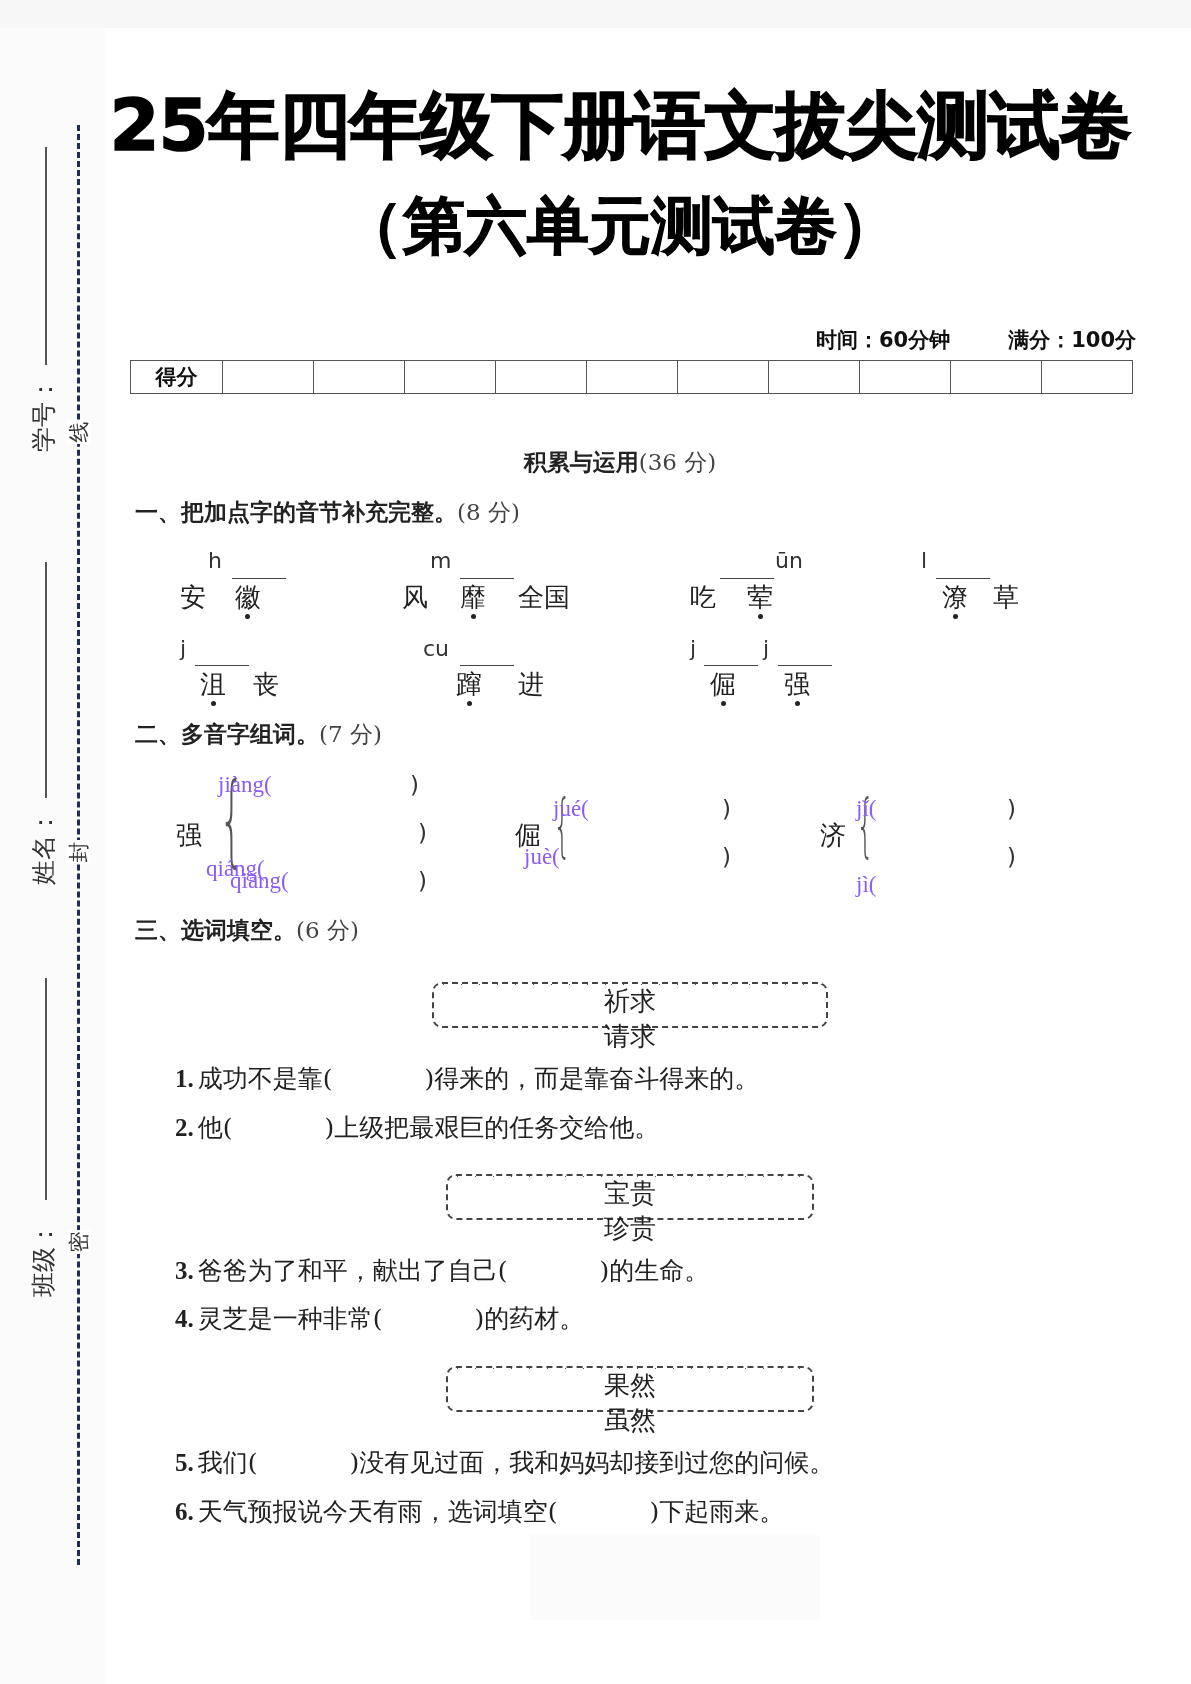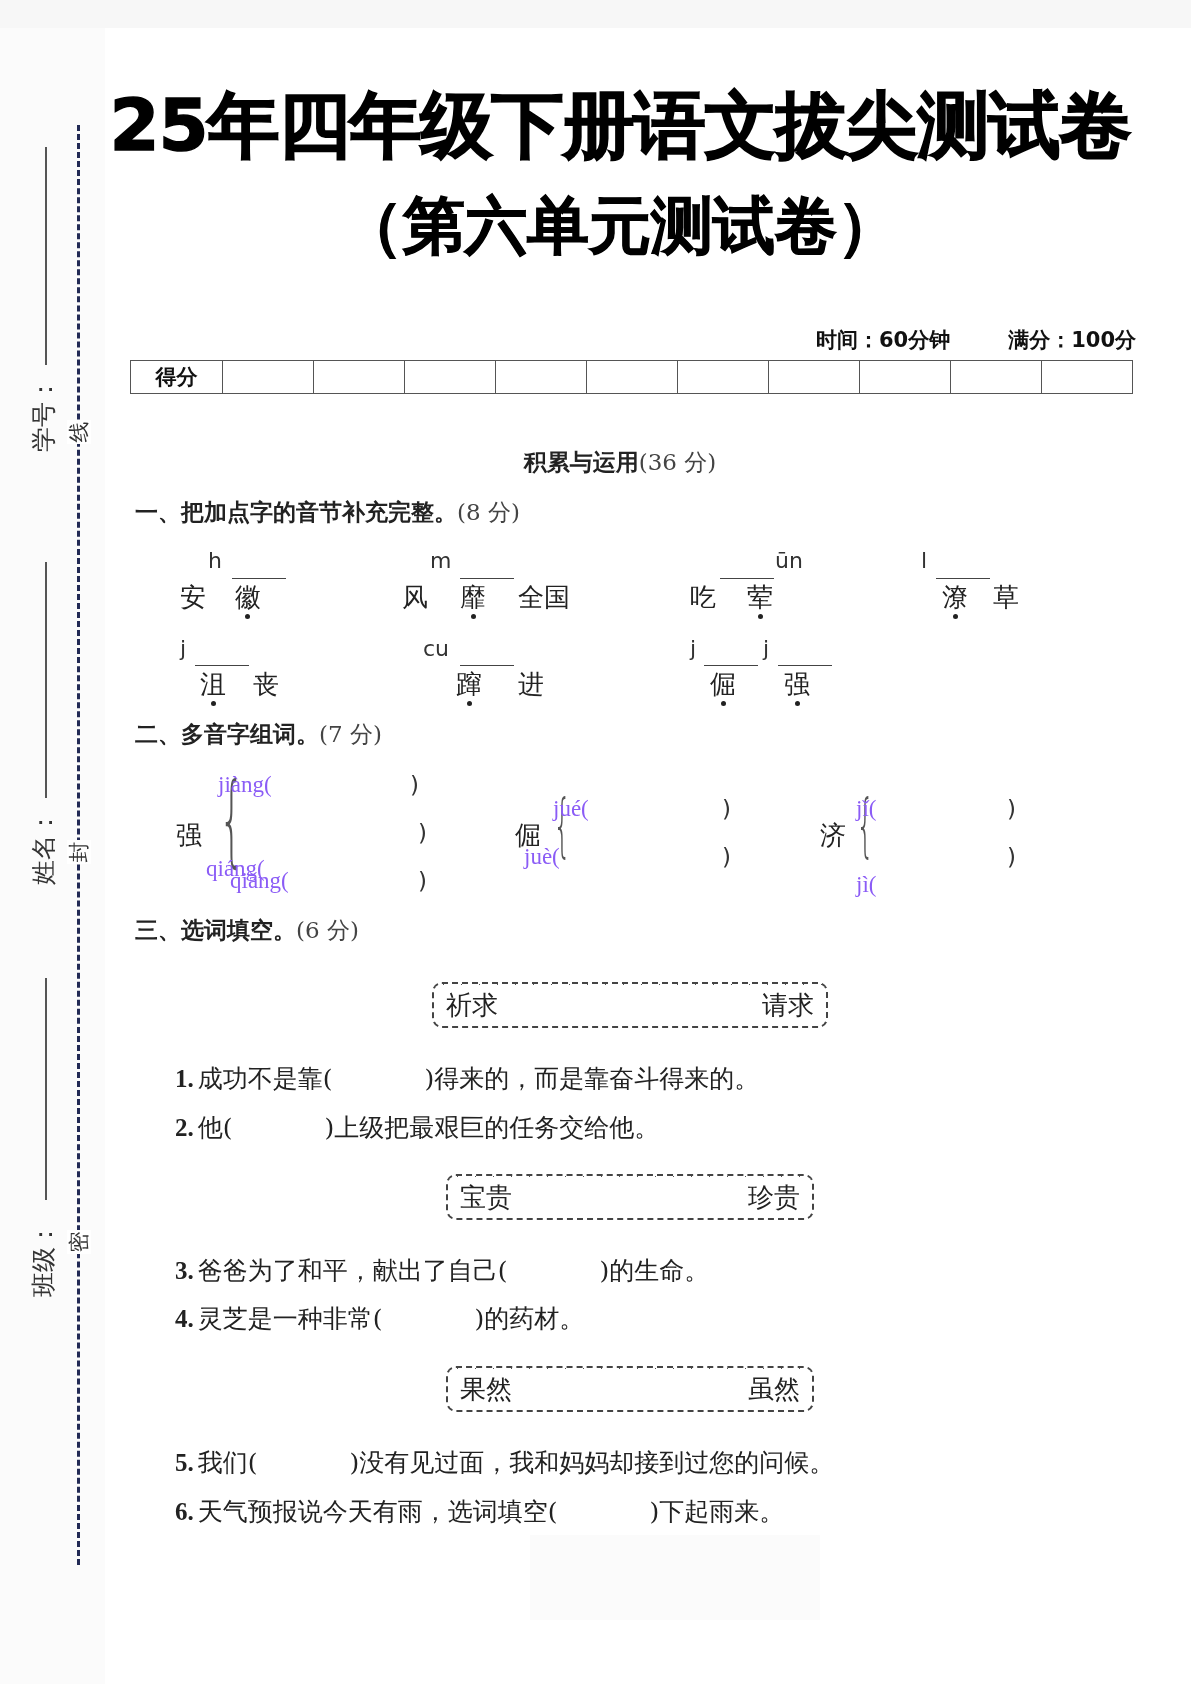--- a/index.html
+++ b/index.html
@@ -234,20 +234,21 @@
       display: flex;
       justify-content: space-between;
       align-items: center;
       padding: 0 12px;
       box-sizing: border-box;
       font-size: 26px;
       color: #222;
       background-image: repeating-linear-gradient(90deg, transparent 0 9px, #555 9px 10px, transparent 10px 18px);
       background-size: 100% 1px;
       background-repeat: no-repeat;
+      flex-direction: column;
     }
     .sentence {
       position: absolute;
       left: 175px;
       font-size: 25px;
       color: #222;
       white-space: nowrap;
     }
     .sentence .num {
       font-weight: bold;

